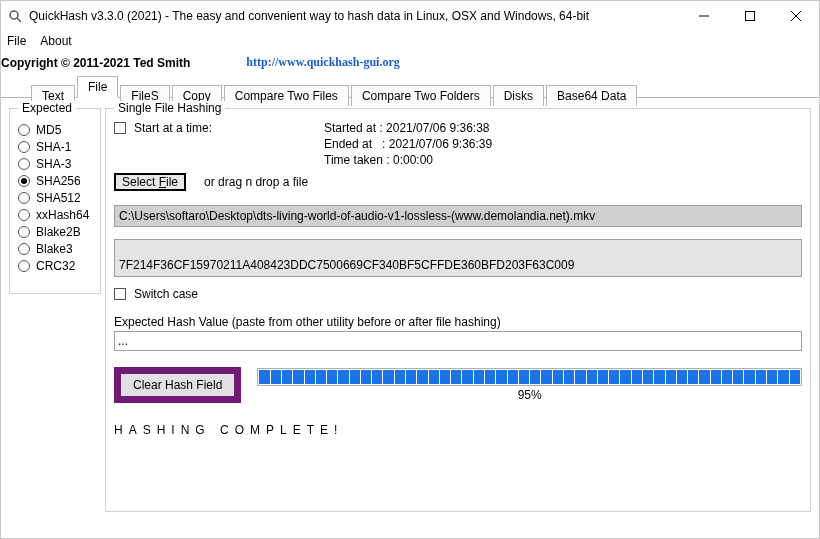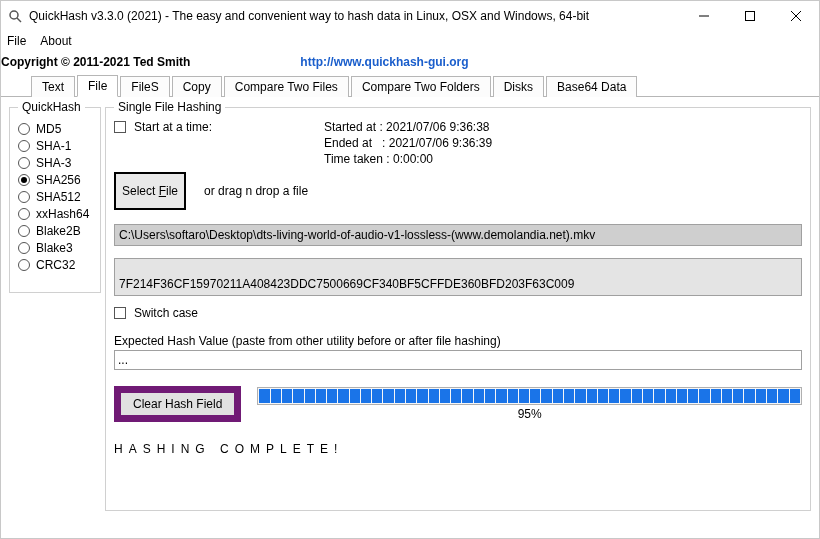--- a/index.html
+++ b/index.html
@@ -16,37 +16,37 @@
   .window { width:820px; height:539px; border:1px solid #c8c8c8; background:#fff; display:flex; flex-direction:column; }
   .titlebar { height:30px; display:flex; align-items:center; padding:0 0 0 6px; background:#fff; }
   .titlebar .icon { width:16px; height:16px; margin-right:6px; display:flex; align-items:center; justify-content:center; }
   .titlebar .title { flex:1; font-size:12px; color:#000; white-space:nowrap; overflow:hidden; text-overflow:ellipsis; }
   .winbtns { display:flex; height:100%; }
   .winbtn { width:46px; display:flex; align-items:center; justify-content:center; }
   .winbtn svg { stroke:#000; stroke-width:1; fill:none; }
   .menubar { height:20px; padding:0 6px; display:flex; align-items:center; gap:14px; font-size:12px; }
   .copyright-row { display:flex; align-items:center; padding:4px 0 6px 0; font-size:12px; }
   .copyright-row .copy { flex:0 0 auto; font-weight:bold; }
-  .copyright-row .link { margin-left:110px; color:#1a5ecc; font-weight:bold; }
+  .copyright-row .link { margin-left:56px; color:#1a5ecc; font-weight:bold;font-family:Liberation Serif, serif; }
   .tabs { display:flex; align-items:flex-end; padding-left:30px; gap:0; border-bottom:1px solid #b6b6b6; height:22px; position:relative; }
-  .tab { padding:3px 10px 3px 10px; border:1px solid #b6b6b6; border-bottom:none; background:#fcfcfc; font-size:12px; position:relative; top:1px; margin-right:2px; cursor:default; }
+  .tab { padding:3px 10px 3px 10px; border:1px solid #b6b6b6; border-bottom:none; background:#fcfcfc; font-size:12px; position:relative; top:9px; margin-right:2px; cursor:default; }
   .tab.active { background:#fff; top:1px; border-bottom:1px solid #fff; }
   .content { flex:1; display:flex; padding:10px 8px 8px 8px; gap:4px; }
   .groupbox { border:1px solid #d0d0d0; position:relative; padding:12px 8px 8px 8px; }
   .groupbox > .legend { position:absolute; top:-8px; left:8px; background:#fff; padding:0 4px; font-size:12px; }
   .algo-box { width:92px; height:186px; }
   .radio-list { display:flex; flex-direction:column; gap:3px; margin-top:2px; }
   .radio-item { display:flex; align-items:center; gap:6px; font-size:12px; }
   .radio { width:12px; height:12px; border:1px solid #555; border-radius:50%; display:inline-flex; align-items:center; justify-content:center; }
   .radio.checked::after { content:""; width:6px; height:6px; background:#000; border-radius:50%; }
   .main-box { flex:1; height:404px; display:flex; flex-direction:column; }
   .row { display:flex; align-items:center; }
   .checkbox { width:12px; height:12px; border:1px solid #555; background:#fff; }
   .times { display:flex; flex-direction:column; gap:2px; font-size:12px; }
-  .selectfile { border:2px solid #000; padding:10px 6px; font-size:12px; font-weight:normal; background:#e9e9e9; }
+  .selectfile { border:2px solid #000; padding:0 6px; font-size:12px; font-weight:normal; background:#e9e9e9; }
   .selectfile .u { text-decoration:underline; }
   .path-field { margin-top:14px; background:#cfcfcf; border:1px solid #a0a0a0; padding:3px 4px; font-size:12px; width:100%; }
   .hash-field { margin-top:12px; background:#e4e4e4; border:1px solid #a0a0a0; padding:18px 4px; font-size:12px; width:100%; height:36px; }
   .exp-input { width:100%; border:1px solid #a0a0a0; height:20px; padding:1px 3px; font-size:12px; background:#fff; }
   .clearbtn { border:7px solid #701a75; background:#e1e1e1; padding:4px 12px; font-size:12px; }
   .progress { flex:1; display:flex; flex-direction:column; align-items:center; margin-left:16px; }
   .progress-bar { width:100%; height:18px; border:1px solid #b0b0b0; display:flex; gap:1px; padding:1px; background:#f6f6f6; }
   .seg { flex:1; background:#1a74e8; }
   .status { margin-top:20px; letter-spacing:6px; font-size:12px; font-family:inherit; }
 </style>
@@ -100,21 +100,21 @@
     <div class="tab">Copy</div>
     <div class="tab">Compare Two Files</div>
     <div class="tab">Compare Two Folders</div>
     <div class="tab">Disks</div>
     <div class="tab">Base64 Data</div>
   </div>
 
   <div class="content">
 
     <div class="groupbox algo-box">
-      <div class="legend">QuickHash</div>
+      <div class="legend">Expected</div>
       <div class="radio-list" id="algo-list">
           <div class="radio-item">
             <span class="radio"></span>
             <span>MD5</span>
           </div>
           <div class="radio-item">
             <span class="radio"></span>
             <span>SHA-1</span>
           </div>
           <div class="radio-item">

